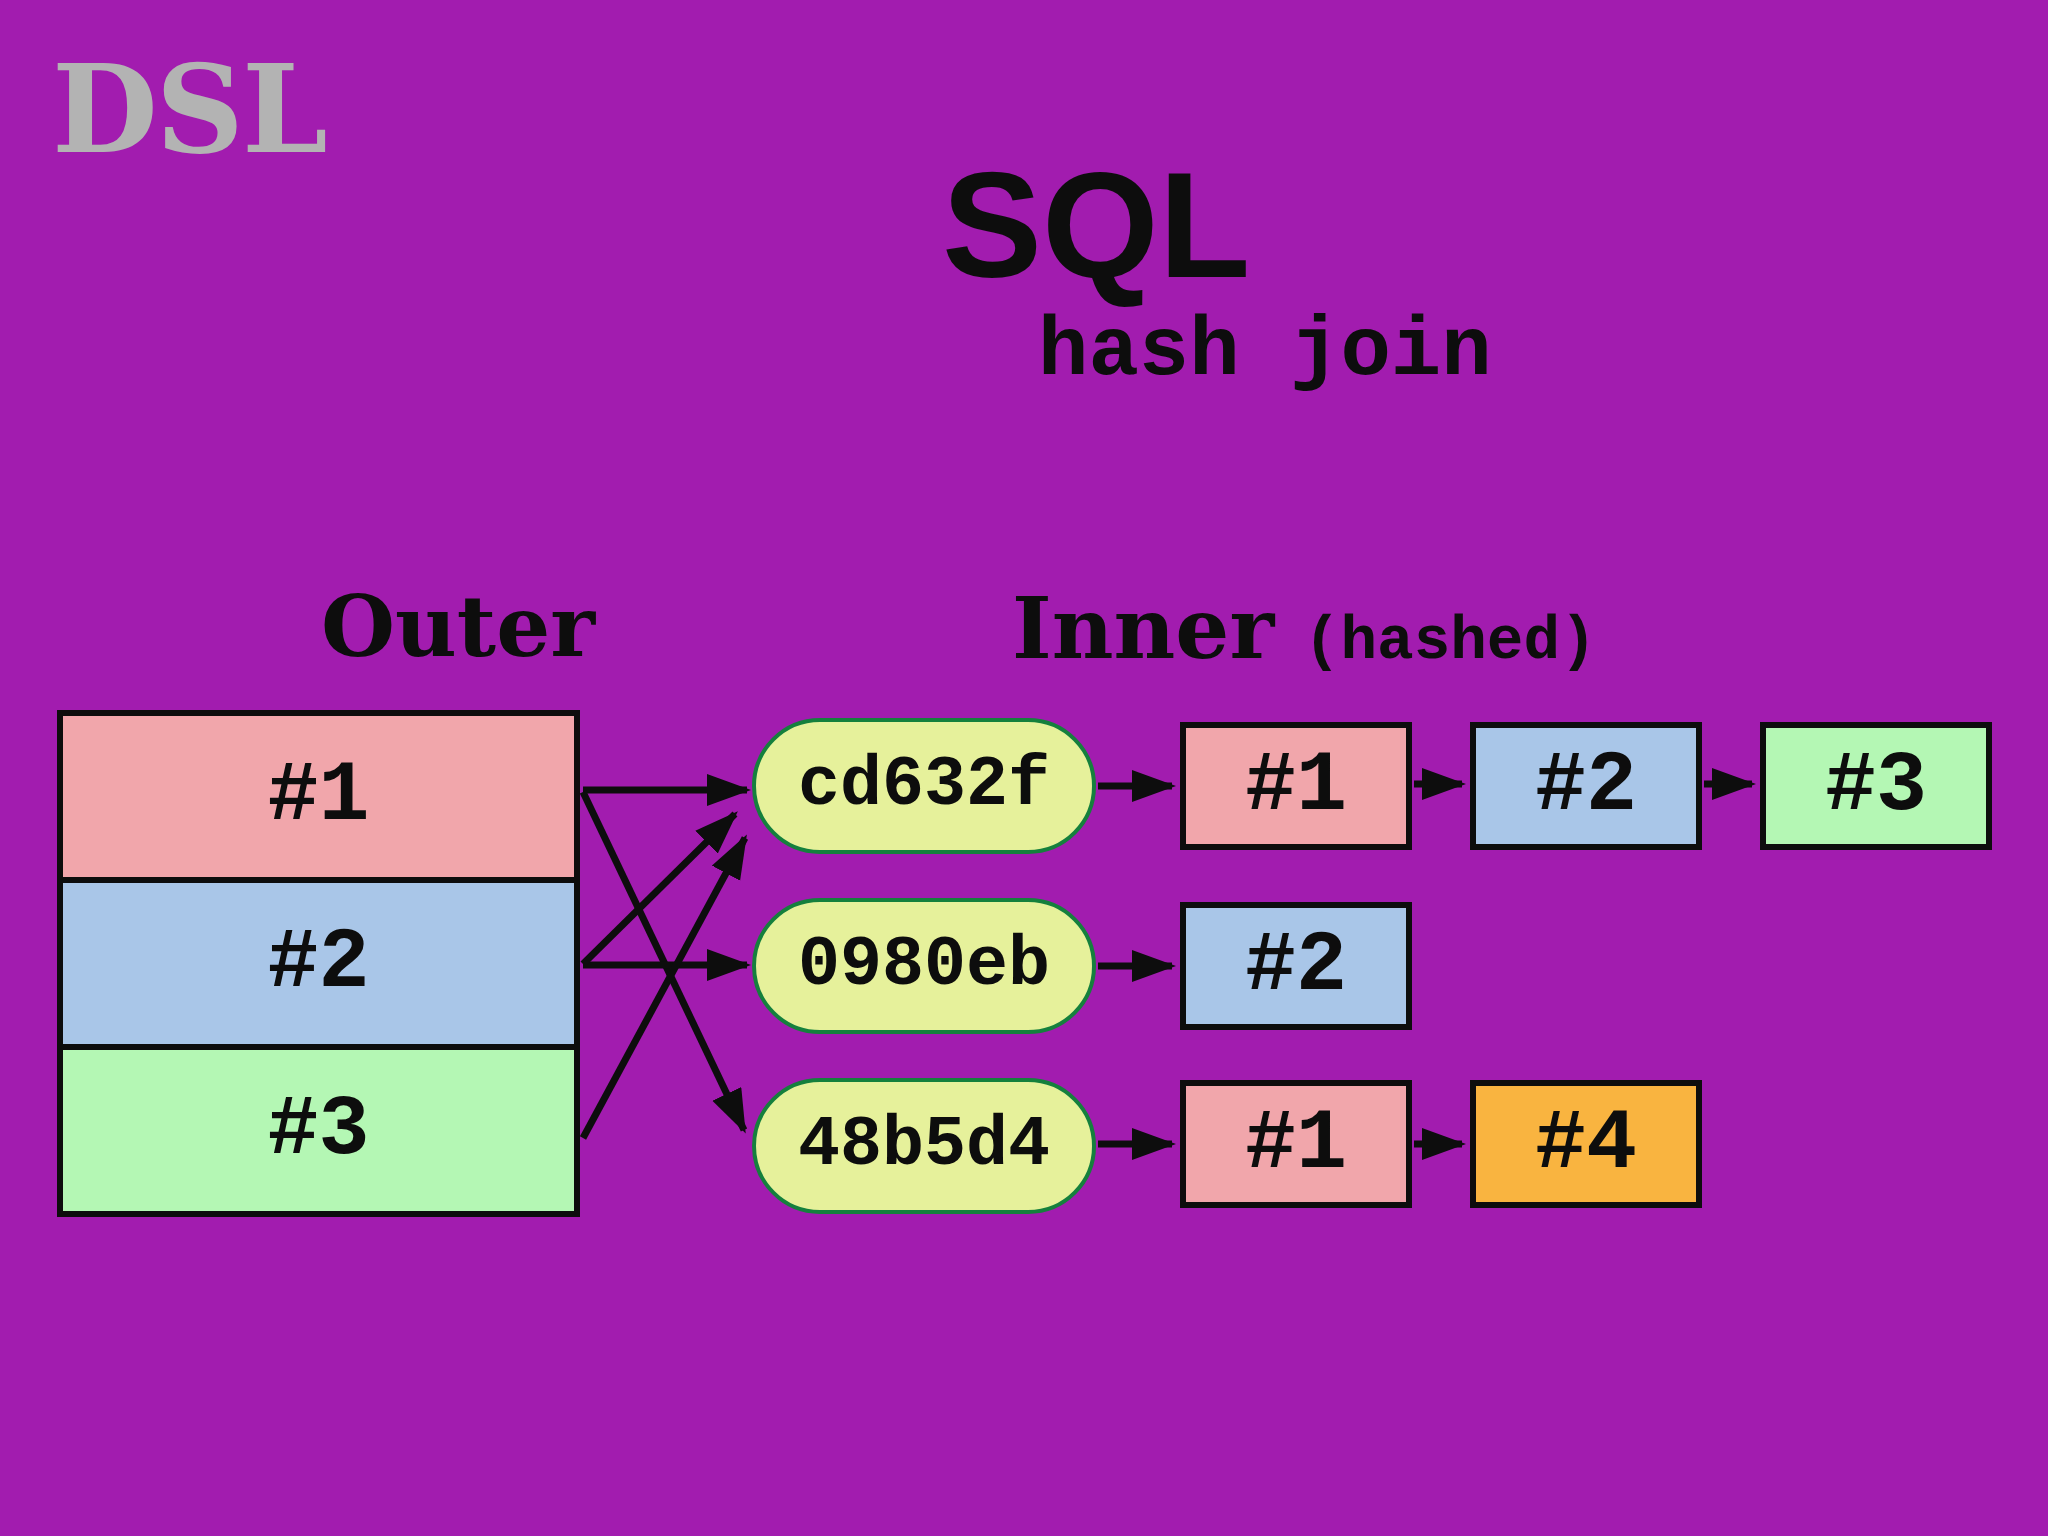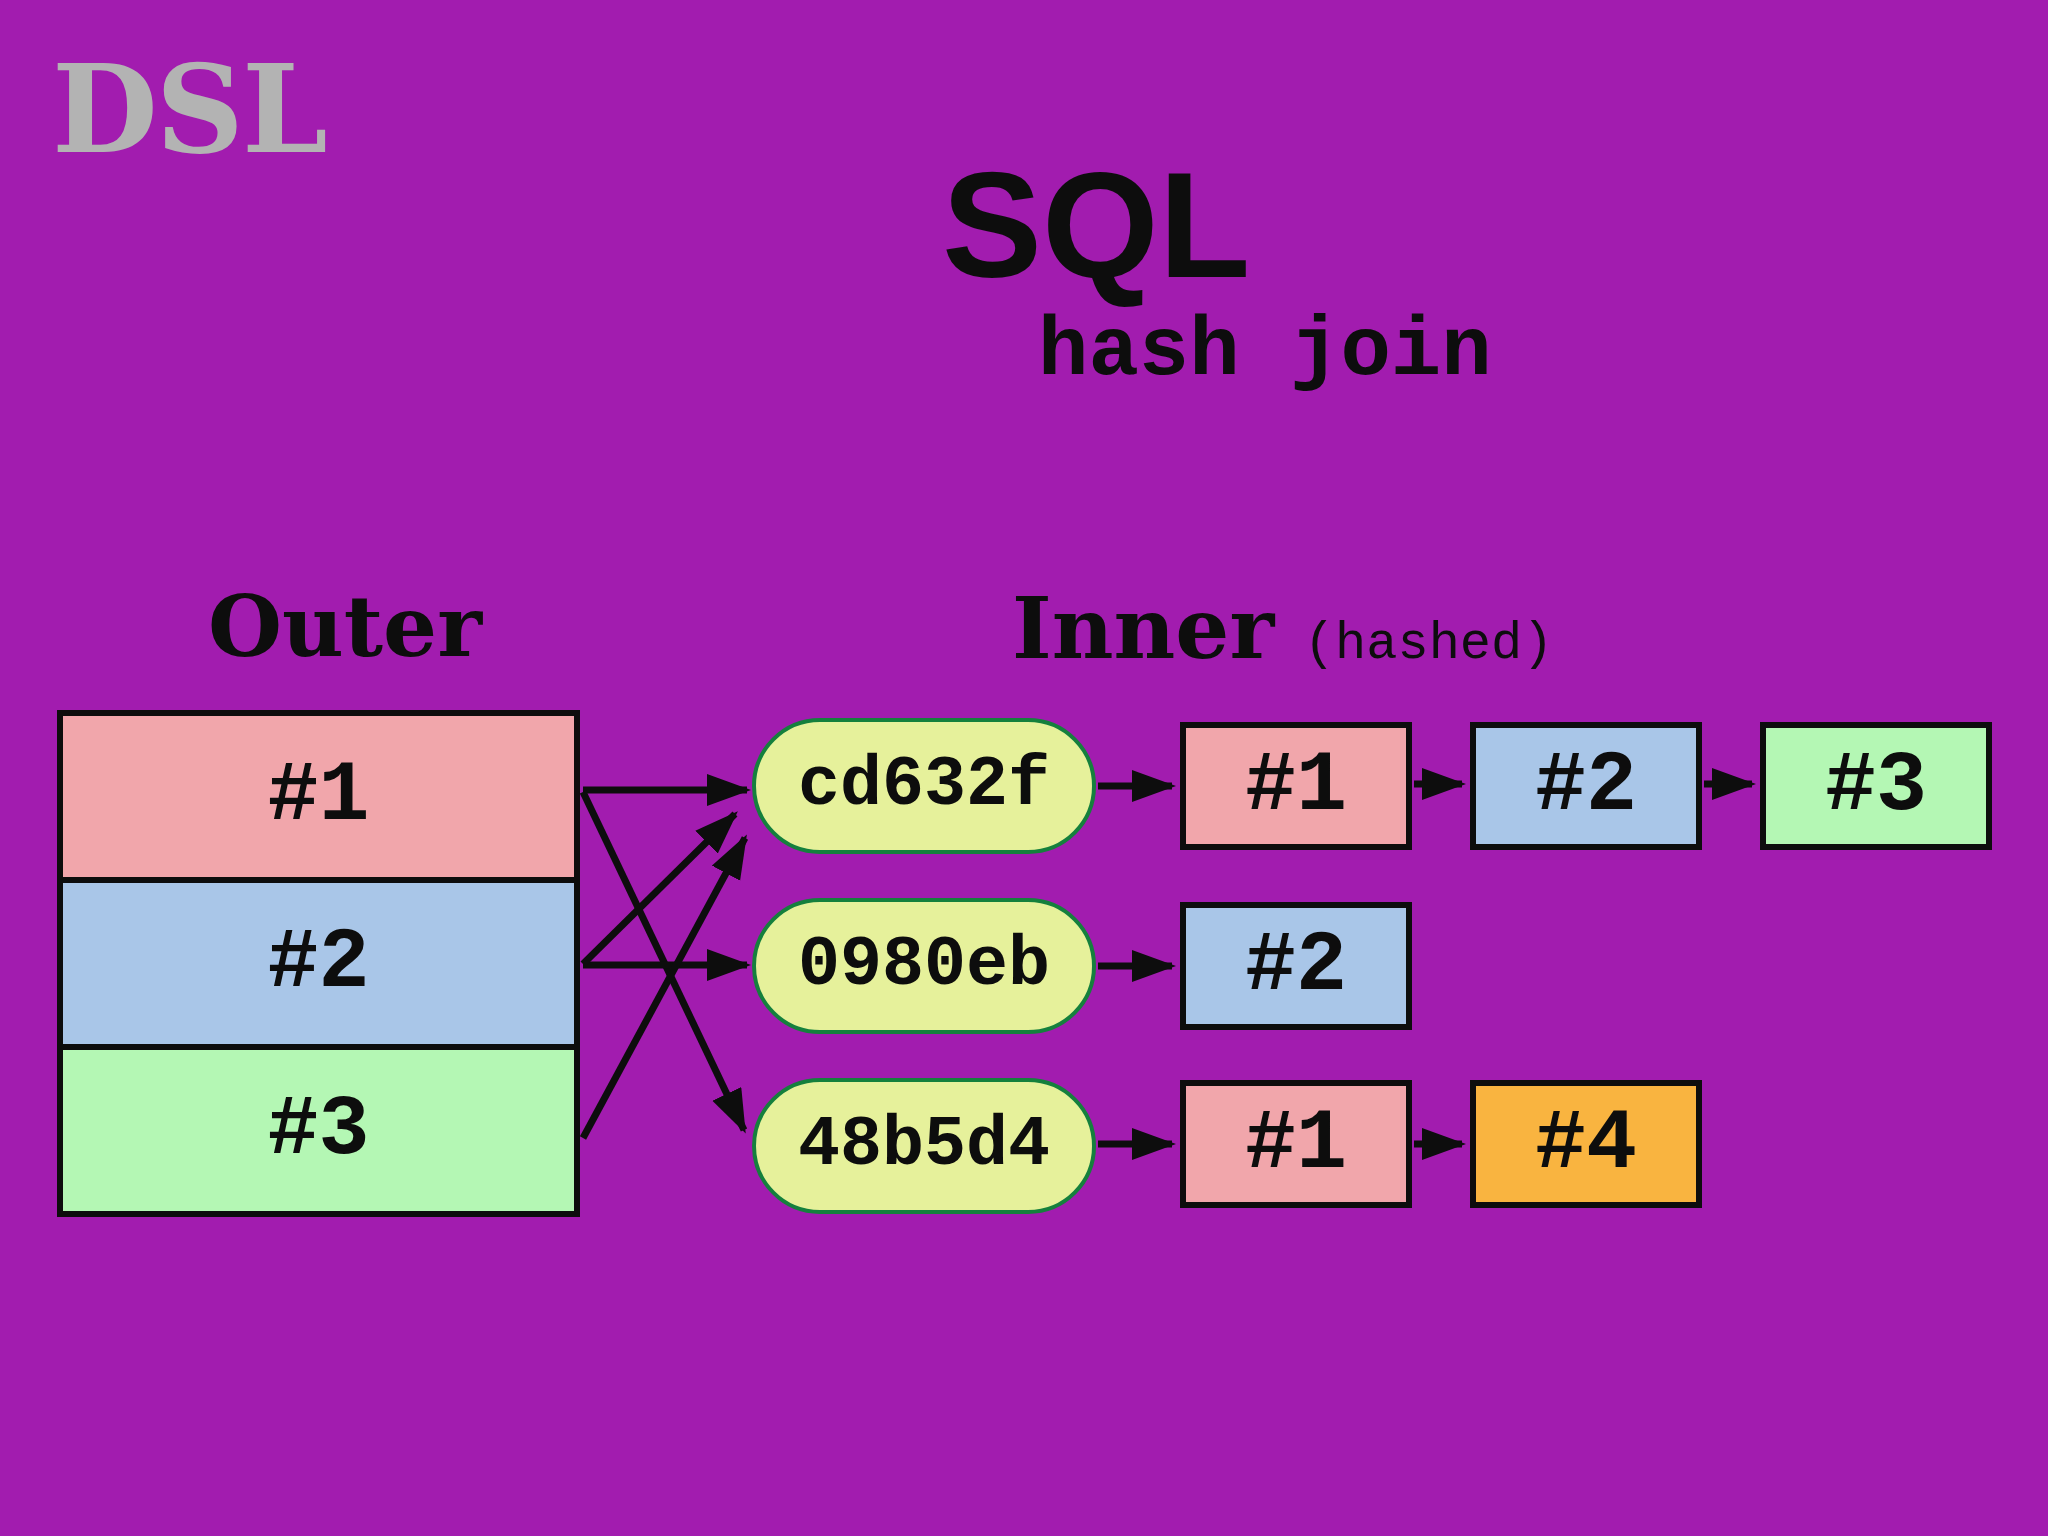--- a/index.html
+++ b/index.html
@@ -27,32 +27,32 @@
     color: #0d0d0d;
     margin-left: 48px;
   }
   .title-sub {
     position: absolute; left: 1038px; top: 310px;
     font-weight: 700; font-size: 84px; line-height: 1;
     color: #0d0d0d;
   }
   .outer-heading {
     position: absolute; left: 95px; top: 584px; width: 500px;
-    text-align: center;
+    text-align: right;
     font-family: "DejaVu Serif", serif;
     font-weight: 700; font-size: 85px; line-height: 1;
   }
   .inner-heading {
     position: absolute; left: 1012px; top: 586px; white-space: nowrap;
     font-family: "DejaVu Serif", serif;
     font-weight: 700; font-size: 85px; line-height: 1;
   }
   .inner-heading .note {
     font-family: "Liberation Mono", "DejaVu Sans Mono", monospace;
-    font-weight: 400; font-size: 52px;
+    font-weight: 700; font-size: 61px;
   }
 
   
   .outer-table {
     position: absolute; left: 57px; top: 710px;
     width: 523px; height: 507px;
     border: 6px solid #0d0d0d; box-sizing: border-box;
     display: flex; flex-direction: column;
   }
   .outer-row {

